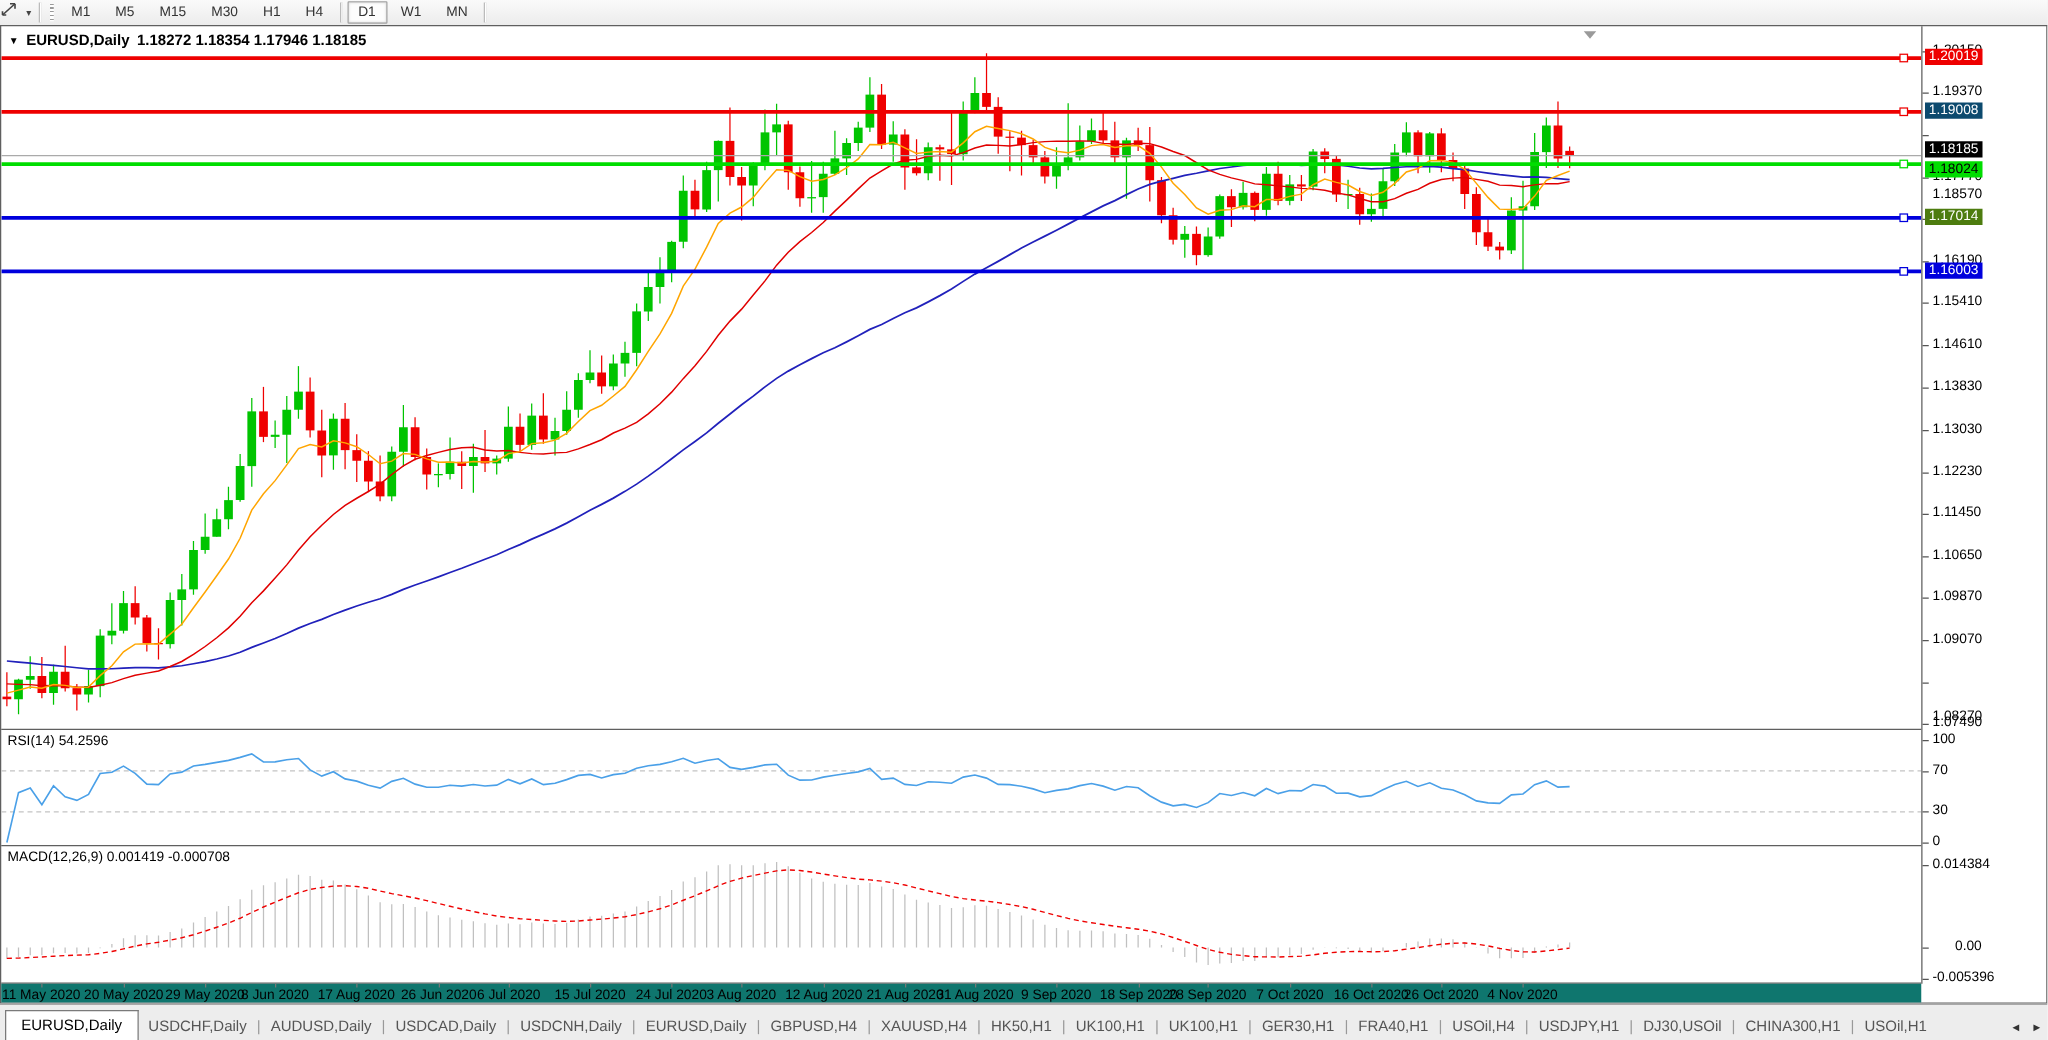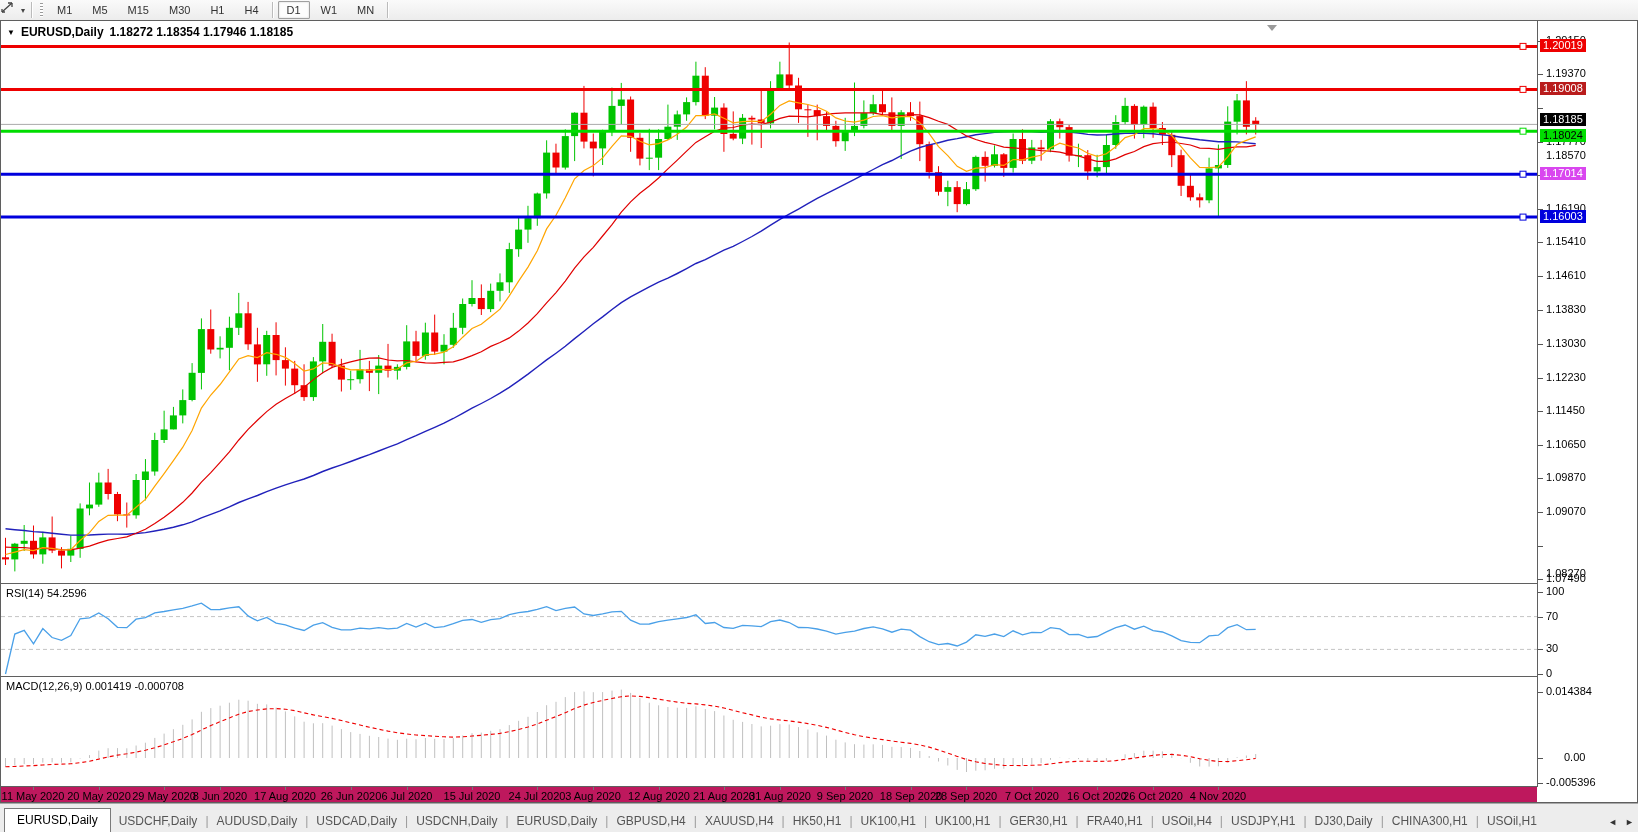--- a/index.html
+++ b/index.html
@@ -27,21 +27,21 @@
     display:flex;align-items:center;gap:6px;}
   #chart-title .tri{font-size:8px;font-weight:normal;color:#000;}
   .panel-label{position:absolute;left:5px;top:3px;font-size:11px;color:#000;}
   #shift-marker{position:absolute;left:1266px;top:4px;width:0;height:0;
     border-left:5px solid transparent;border-right:5px solid transparent;border-top:6px solid #9a9a9a;}
   
   .ax-tick{position:absolute;left:1537px;width:5px;height:1px;background:#555;}
   .ax-lbl{position:absolute;left:1545px;font-size:11px;color:#000;white-space:nowrap;}
   .line-lbl{position:absolute;left:1539px;font-size:11px;padding:0 3px;line-height:13px;white-space:nowrap;}
   
-  #date-axis{position:absolute;left:0;top:766px;width:1536px;height:15px;background:#be185d;}
+  #date-axis{position:absolute;left:0;top:766px;width:1536px;height:15px;background:#0f766e;}
   .date-tickmark{position:absolute;top:0;width:1px;height:3px;background:#777;}
   .date-lbl{position:absolute;top:3px;font-size:11px;color:#000;transform:translateX(-50%);white-space:nowrap;}
   
   #tabbar{position:absolute;left:0;top:803px;width:1638px;height:29px;background:#ededed;
     border-top:1px solid #a8a8a8;display:flex;align-items:flex-end;}
   #tabs{display:flex;align-items:flex-end;height:26px;overflow:hidden;white-space:nowrap;flex:1;margin-right:4px;}
   .tab{font-size:12px;color:#555;padding:4px 8px 5px 8px;display:inline-block;}
   .tab.active{background:#fff;border:1px solid #7a7a7a;border-bottom:none;color:#000;
     padding:4px 12px 6px 12px;margin-left:4px;}
   .tab-sep{color:#999;font-size:12px;padding-bottom:5px;}
@@ -616,24 +616,24 @@
         <div class="ax-lbl" style="top: 621.4px;">30</div>
         <div class="ax-tick" style="top: 653px;"></div>
         <div class="ax-lbl" style="top: 646px;">0</div>
         <div class="ax-tick" style="top: 671.006px;"></div>
         <div class="ax-lbl" style="top: 664.006px;">0.014384</div>
         <div class="ax-tick" style="top: 737px;"></div>
         <div class="ax-lbl" style="top: 730px; margin-left: 18px;">0.00</div>
         <div class="ax-tick" style="top: 761.757px;"></div>
         <div class="ax-lbl" style="top: 754.757px;">-0.005396</div>
         <div class="line-lbl" style="top: 18px; background: rgb(238, 0, 0); color: rgb(255, 255, 255);">1.20019</div>
-        <div class="line-lbl" style="top: 61px; background: #b91c1c; color: rgb(255, 255, 255);">1.19008</div>
+        <div class="line-lbl" style="top: 61px; background: #0c4a6e; color: rgb(255, 255, 255);">1.19008</div>
         <div class="line-lbl" style="top: 92px; background: rgb(0, 0, 0); color: rgb(255, 255, 255);">1.18185</div>
         <div class="line-lbl" style="top: 108px; background: rgb(0, 221, 0); color: rgb(0, 0, 0);">1.18024</div>
-        <div class="line-lbl" style="top: 146px; background: #d946ef; color: rgb(255, 255, 255); text-align: center;">1.17014</div>
+        <div class="line-lbl" style="top: 146px; background: #4d7c0f; color: rgb(255, 255, 255); text-align: center;">1.17014</div>
         <div class="line-lbl" style="top: 189px; background: rgb(0, 0, 221); color: rgb(255, 255, 255);">1.16003</div>
       </div>
   </div>
 
   <div id="tabbar">
     <div id="tabs">
         <span class="tab active">EURUSD,Daily</span>
         <span class="tab">USDCHF,Daily</span>
         <span class="tab-sep">|</span>
         <span class="tab">AUDUSD,Daily</span>
@@ -655,21 +655,21 @@
         <span class="tab">UK100,H1</span>
         <span class="tab-sep">|</span>
         <span class="tab">GER30,H1</span>
         <span class="tab-sep">|</span>
         <span class="tab">FRA40,H1</span>
         <span class="tab-sep">|</span>
         <span class="tab">USOil,H4</span>
         <span class="tab-sep">|</span>
         <span class="tab">USDJPY,H1</span>
         <span class="tab-sep">|</span>
-        <span class="tab">DJ30,Daily</span>
+        <span class="tab">DJ30,USOil</span>
         <span class="tab-sep">|</span>
         <span class="tab">CHINA300,H1</span>
         <span class="tab-sep">|</span>
         <span class="tab">USOil,H1</span>
       </div>
     <span class="tab-scroll">◄</span>
     <span class="tab-scroll">►</span>
   </div>
 </div>
 

